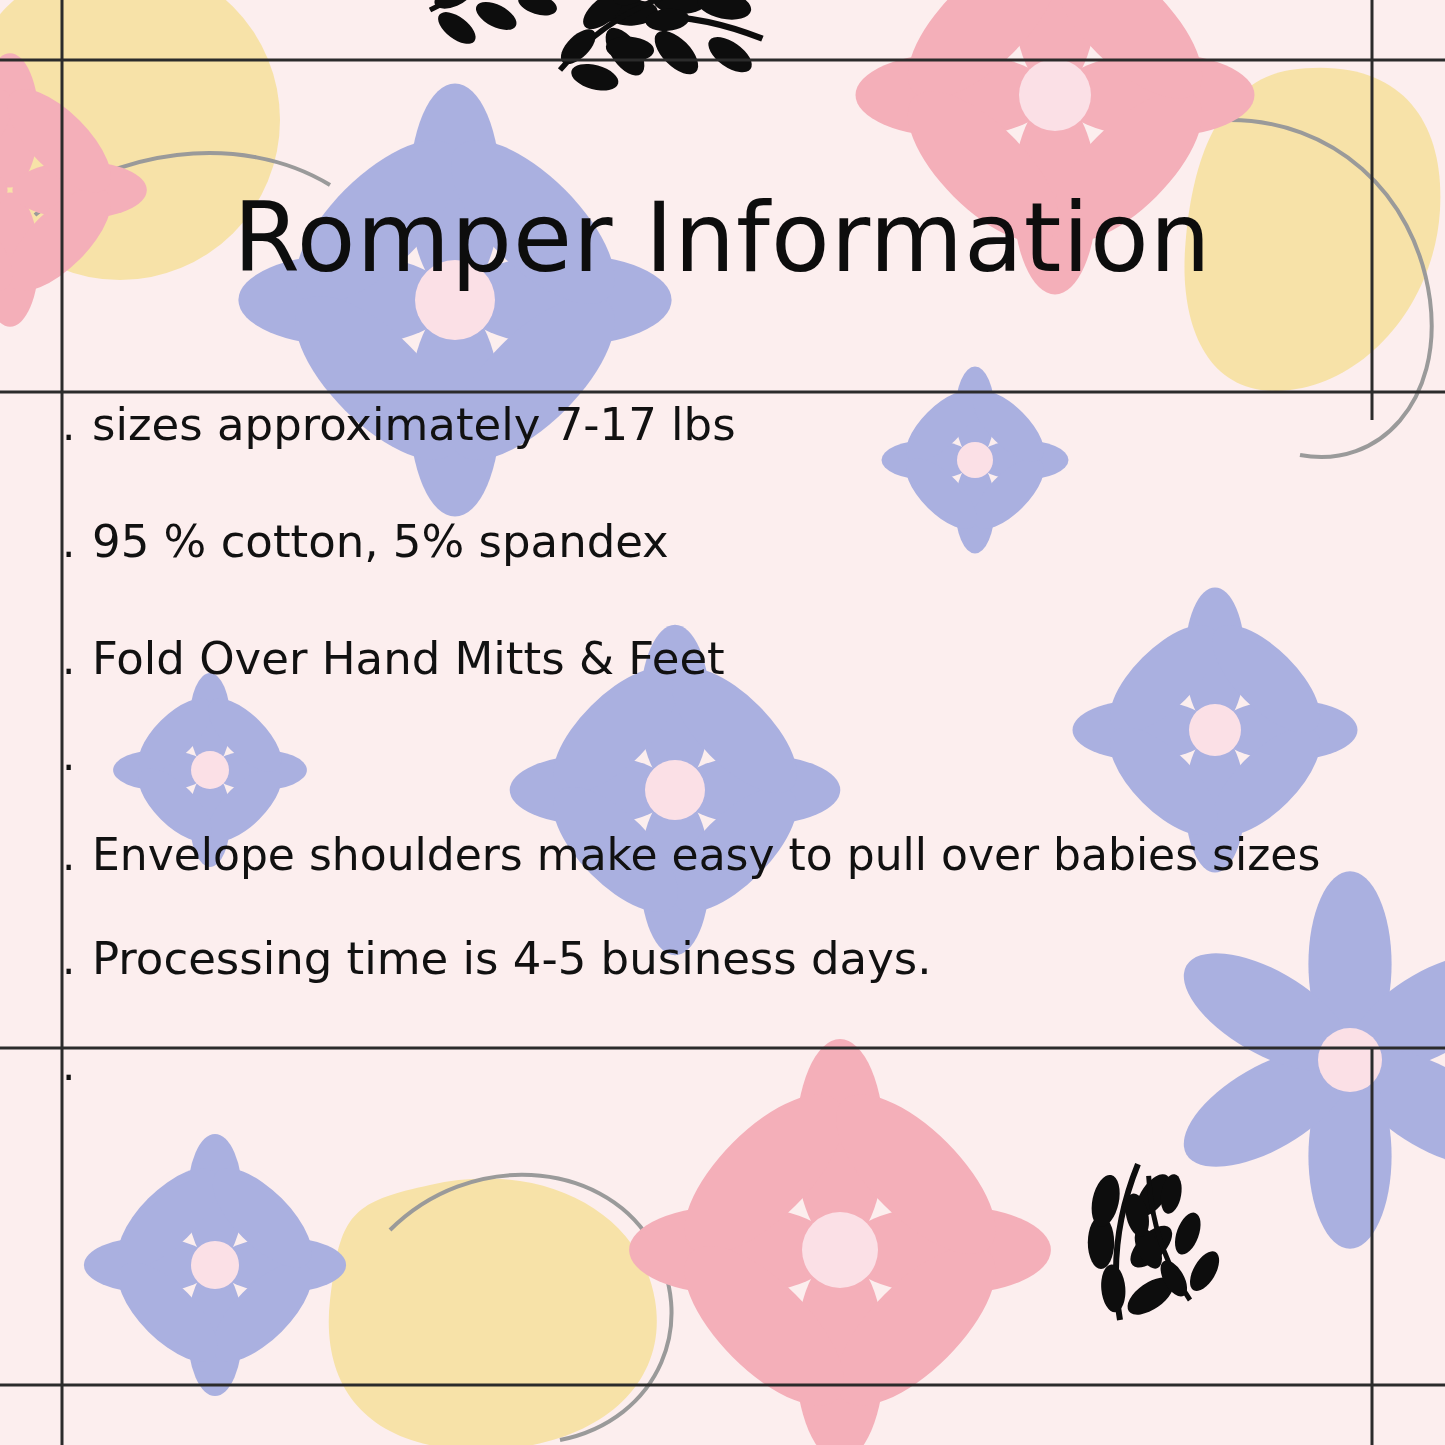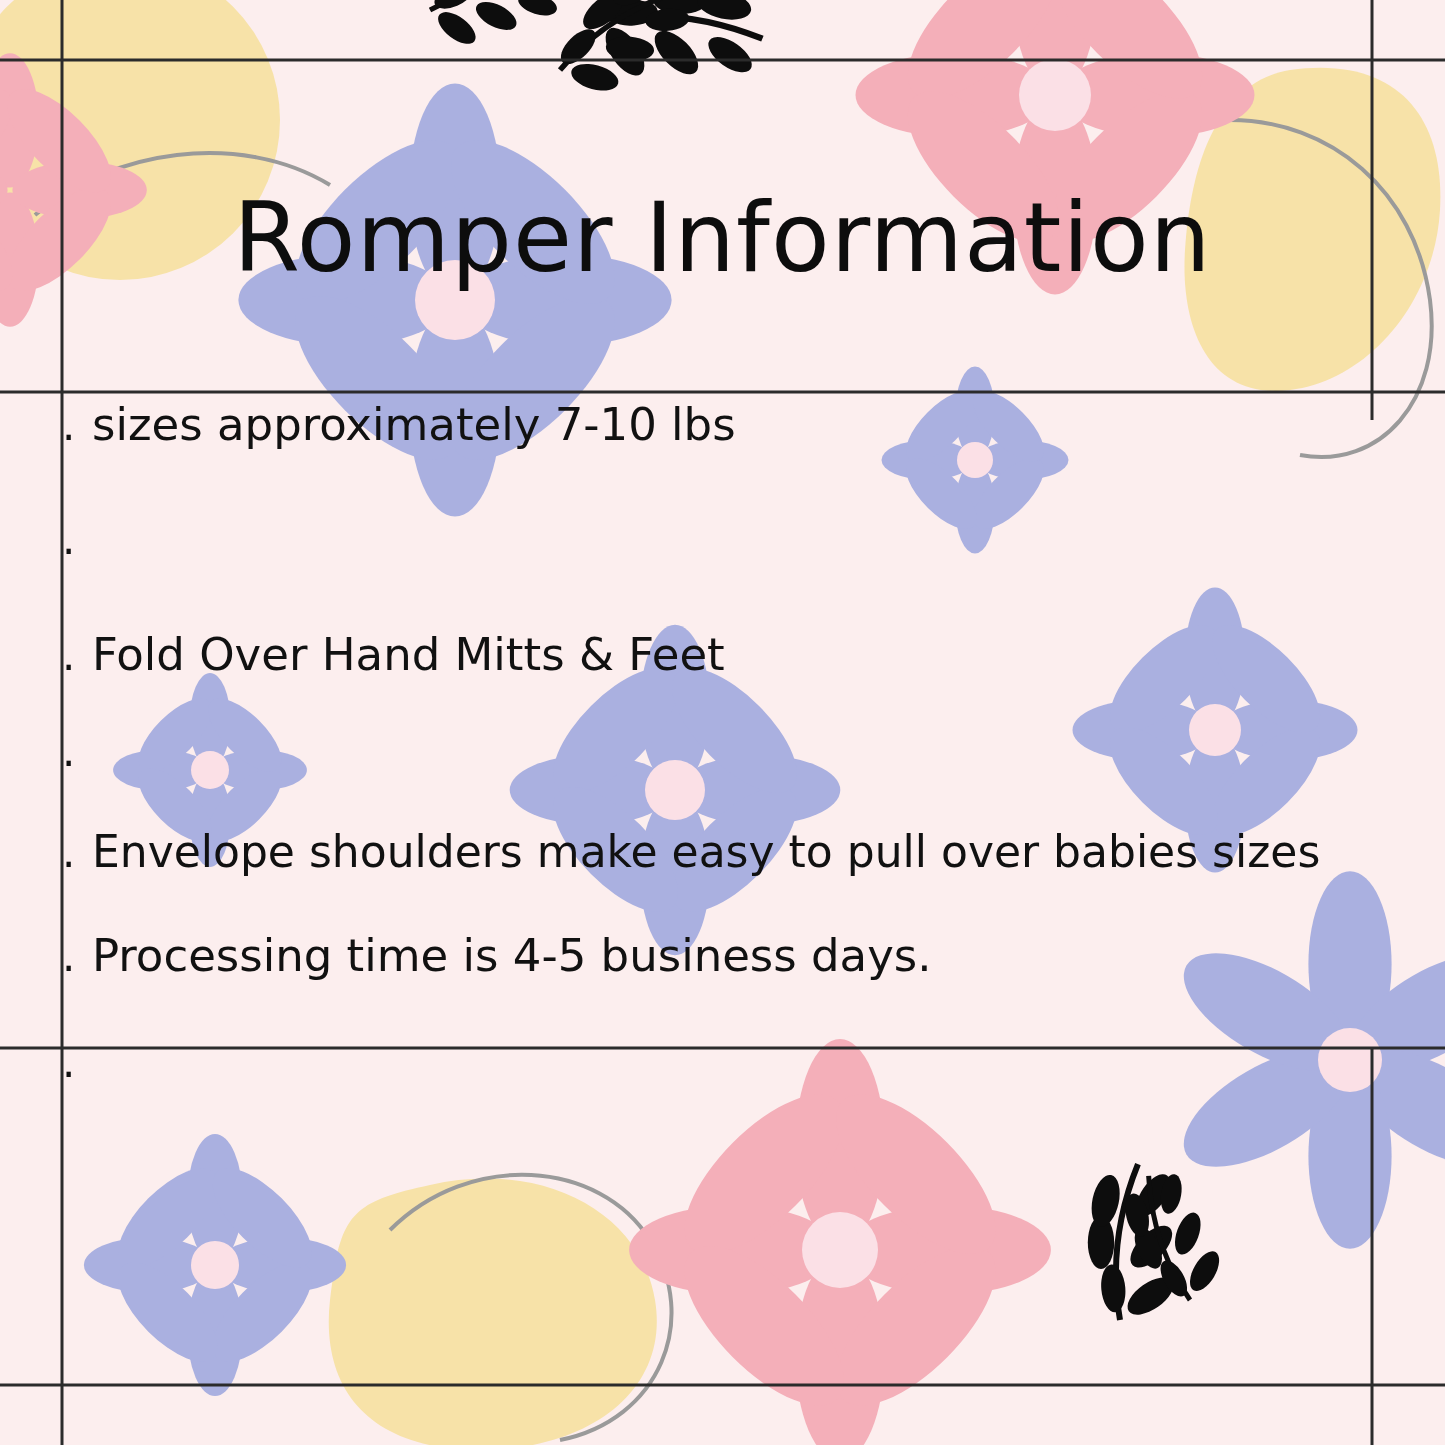--- a/index.html
+++ b/index.html
@@ -189,24 +189,25 @@
       <line x1="1372" y1="1048" x2="1372" y2="1445"></line>
     </g>
   </svg>
 
   <div id="content">
     <div class="title">Romper Information</div>
 
     <div class="bullets">
       <div class="bullet b0">
         <span class="dot">.</span>
-        <span>sizes approximately 7-10 lbs</span>
+        <span>sizes approximately 7-17 lbs</span>
       </div>
       <div class="bullet b1">
         <span class="dot">.</span>
+        <span>95 % cotton, 5% spandex</span>
       </div>
       <div class="bullet b2">
         <span class="dot">.</span>
         <span>Fold Over Hand Mitts  &amp;  Feet</span>
       </div>
       <div class="bullet b3">
         <span class="dot">.</span>
       </div>
       <div class="bullet b4">
         <span class="dot">.</span>

